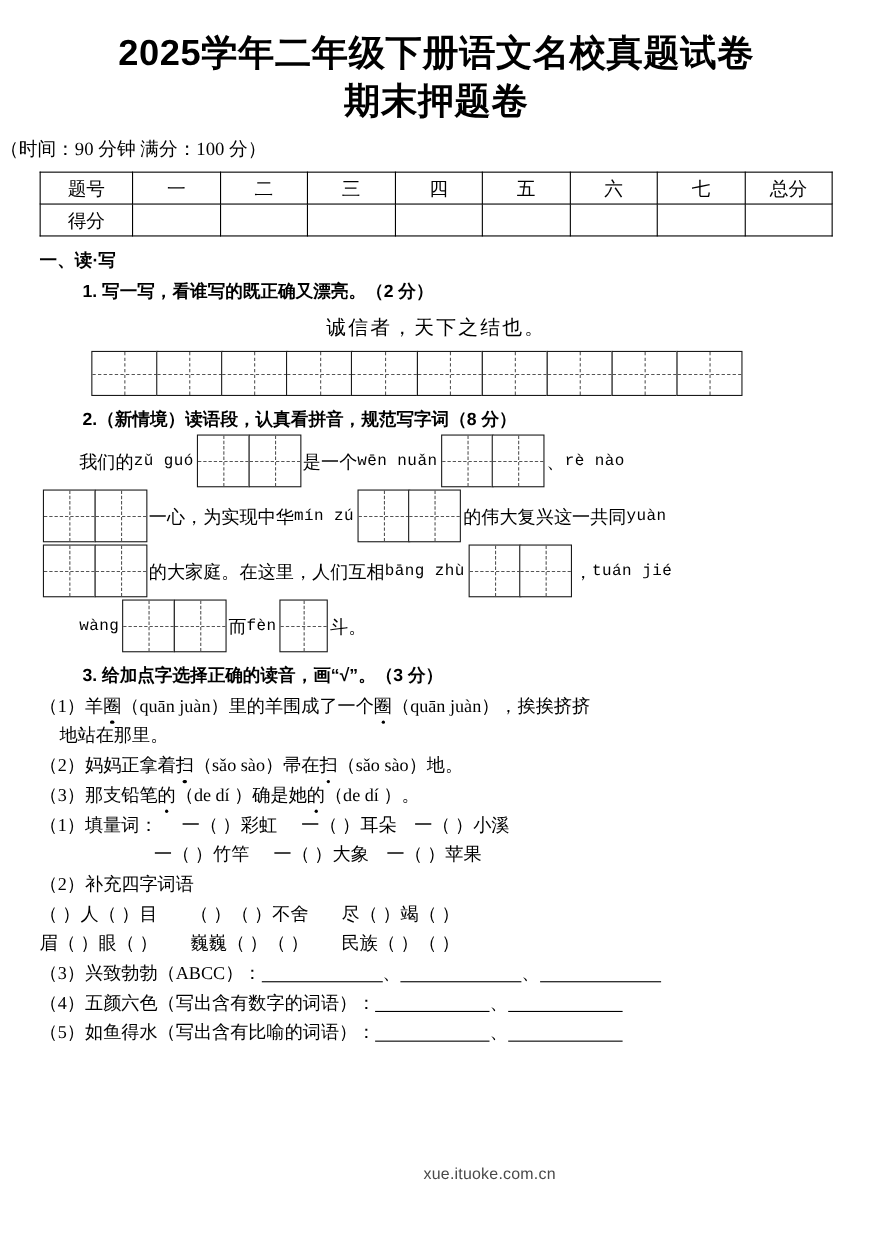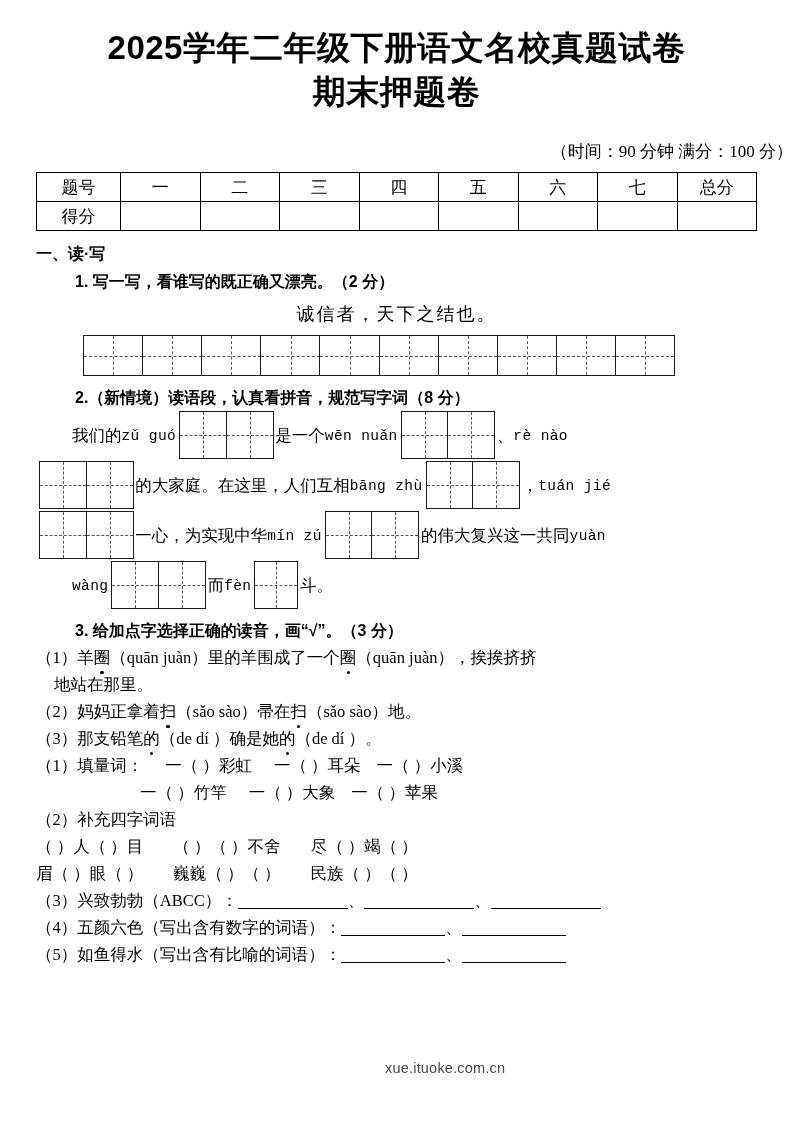--- a/index.html
+++ b/index.html
@@ -30,24 +30,24 @@
   }
   .title-line {
     font-family: "Liberation Sans", "DejaVu Sans", sans-serif;
     font-weight: bold;
     font-size: 33px;
     line-height: 44px;
     letter-spacing: 0.5px;
     white-space: nowrap;
   }
   .subtitle {
-    text-align: right;
+    text-align: left;
     font-size: 17px;
     line-height: 26px;
-    margin-top: 25px;
+    margin-top: 9px;
     font-family: "Liberation Serif", "DejaVu Serif", serif;
   }
 
   
   .score-table-wrap {
     margin: 7px 36px 0 36px;
   }
   table.score-table {
     border-collapse: collapse;
     width: 721px;
@@ -280,47 +280,47 @@
         </span>
         <span class="han">是一个</span>
         <span class="pinyin">wēn  nuǎn</span>
         <span class="inline-grid">
           <span class="tzg"></span>
           <span class="tzg"></span>
         </span>
         <span class="han">、</span>
         <span class="pinyin">rè  nào</span>
       </div>
+    <div class="q2-line" id="q2-line3">
+        <span class="inline-grid">
+          <span class="tzg"></span>
+          <span class="tzg"></span>
+        </span>
+        <span class="han">一心，为实现中华</span>
+        <span class="pinyin">mín zú</span>
+        <span class="inline-grid">
+          <span class="tzg"></span>
+          <span class="tzg"></span>
+        </span>
+        <span class="han">的伟大复兴这一共同</span>
+        <span class="pinyin">yuàn</span>
+      </div>
     <div class="q2-line" id="q2-line2">
         <span class="inline-grid">
           <span class="tzg"></span>
           <span class="tzg"></span>
         </span>
         <span class="han">的大家庭。在这里，人们互相</span>
         <span class="pinyin">bāng  zhù</span>
         <span class="inline-grid">
           <span class="tzg"></span>
           <span class="tzg"></span>
         </span>
         <span class="han">，</span>
         <span class="pinyin">tuán jié</span>
-      </div>
-    <div class="q2-line" id="q2-line3">
-        <span class="inline-grid">
-          <span class="tzg"></span>
-          <span class="tzg"></span>
-        </span>
-        <span class="han">一心，为实现中华</span>
-        <span class="pinyin">mín zú</span>
-        <span class="inline-grid">
-          <span class="tzg"></span>
-          <span class="tzg"></span>
-        </span>
-        <span class="han">的伟大复兴这一共同</span>
-        <span class="pinyin">yuàn</span>
       </div>
     <div class="q2-line" style="padding-left:36px" id="q2-line4">
         <span class="pinyin">wàng</span>
         <span class="inline-grid">
           <span class="tzg"></span>
           <span class="tzg"></span>
         </span>
         <span class="han">而</span>
         <span class="pinyin">fèn</span>
         <span class="inline-grid one">

